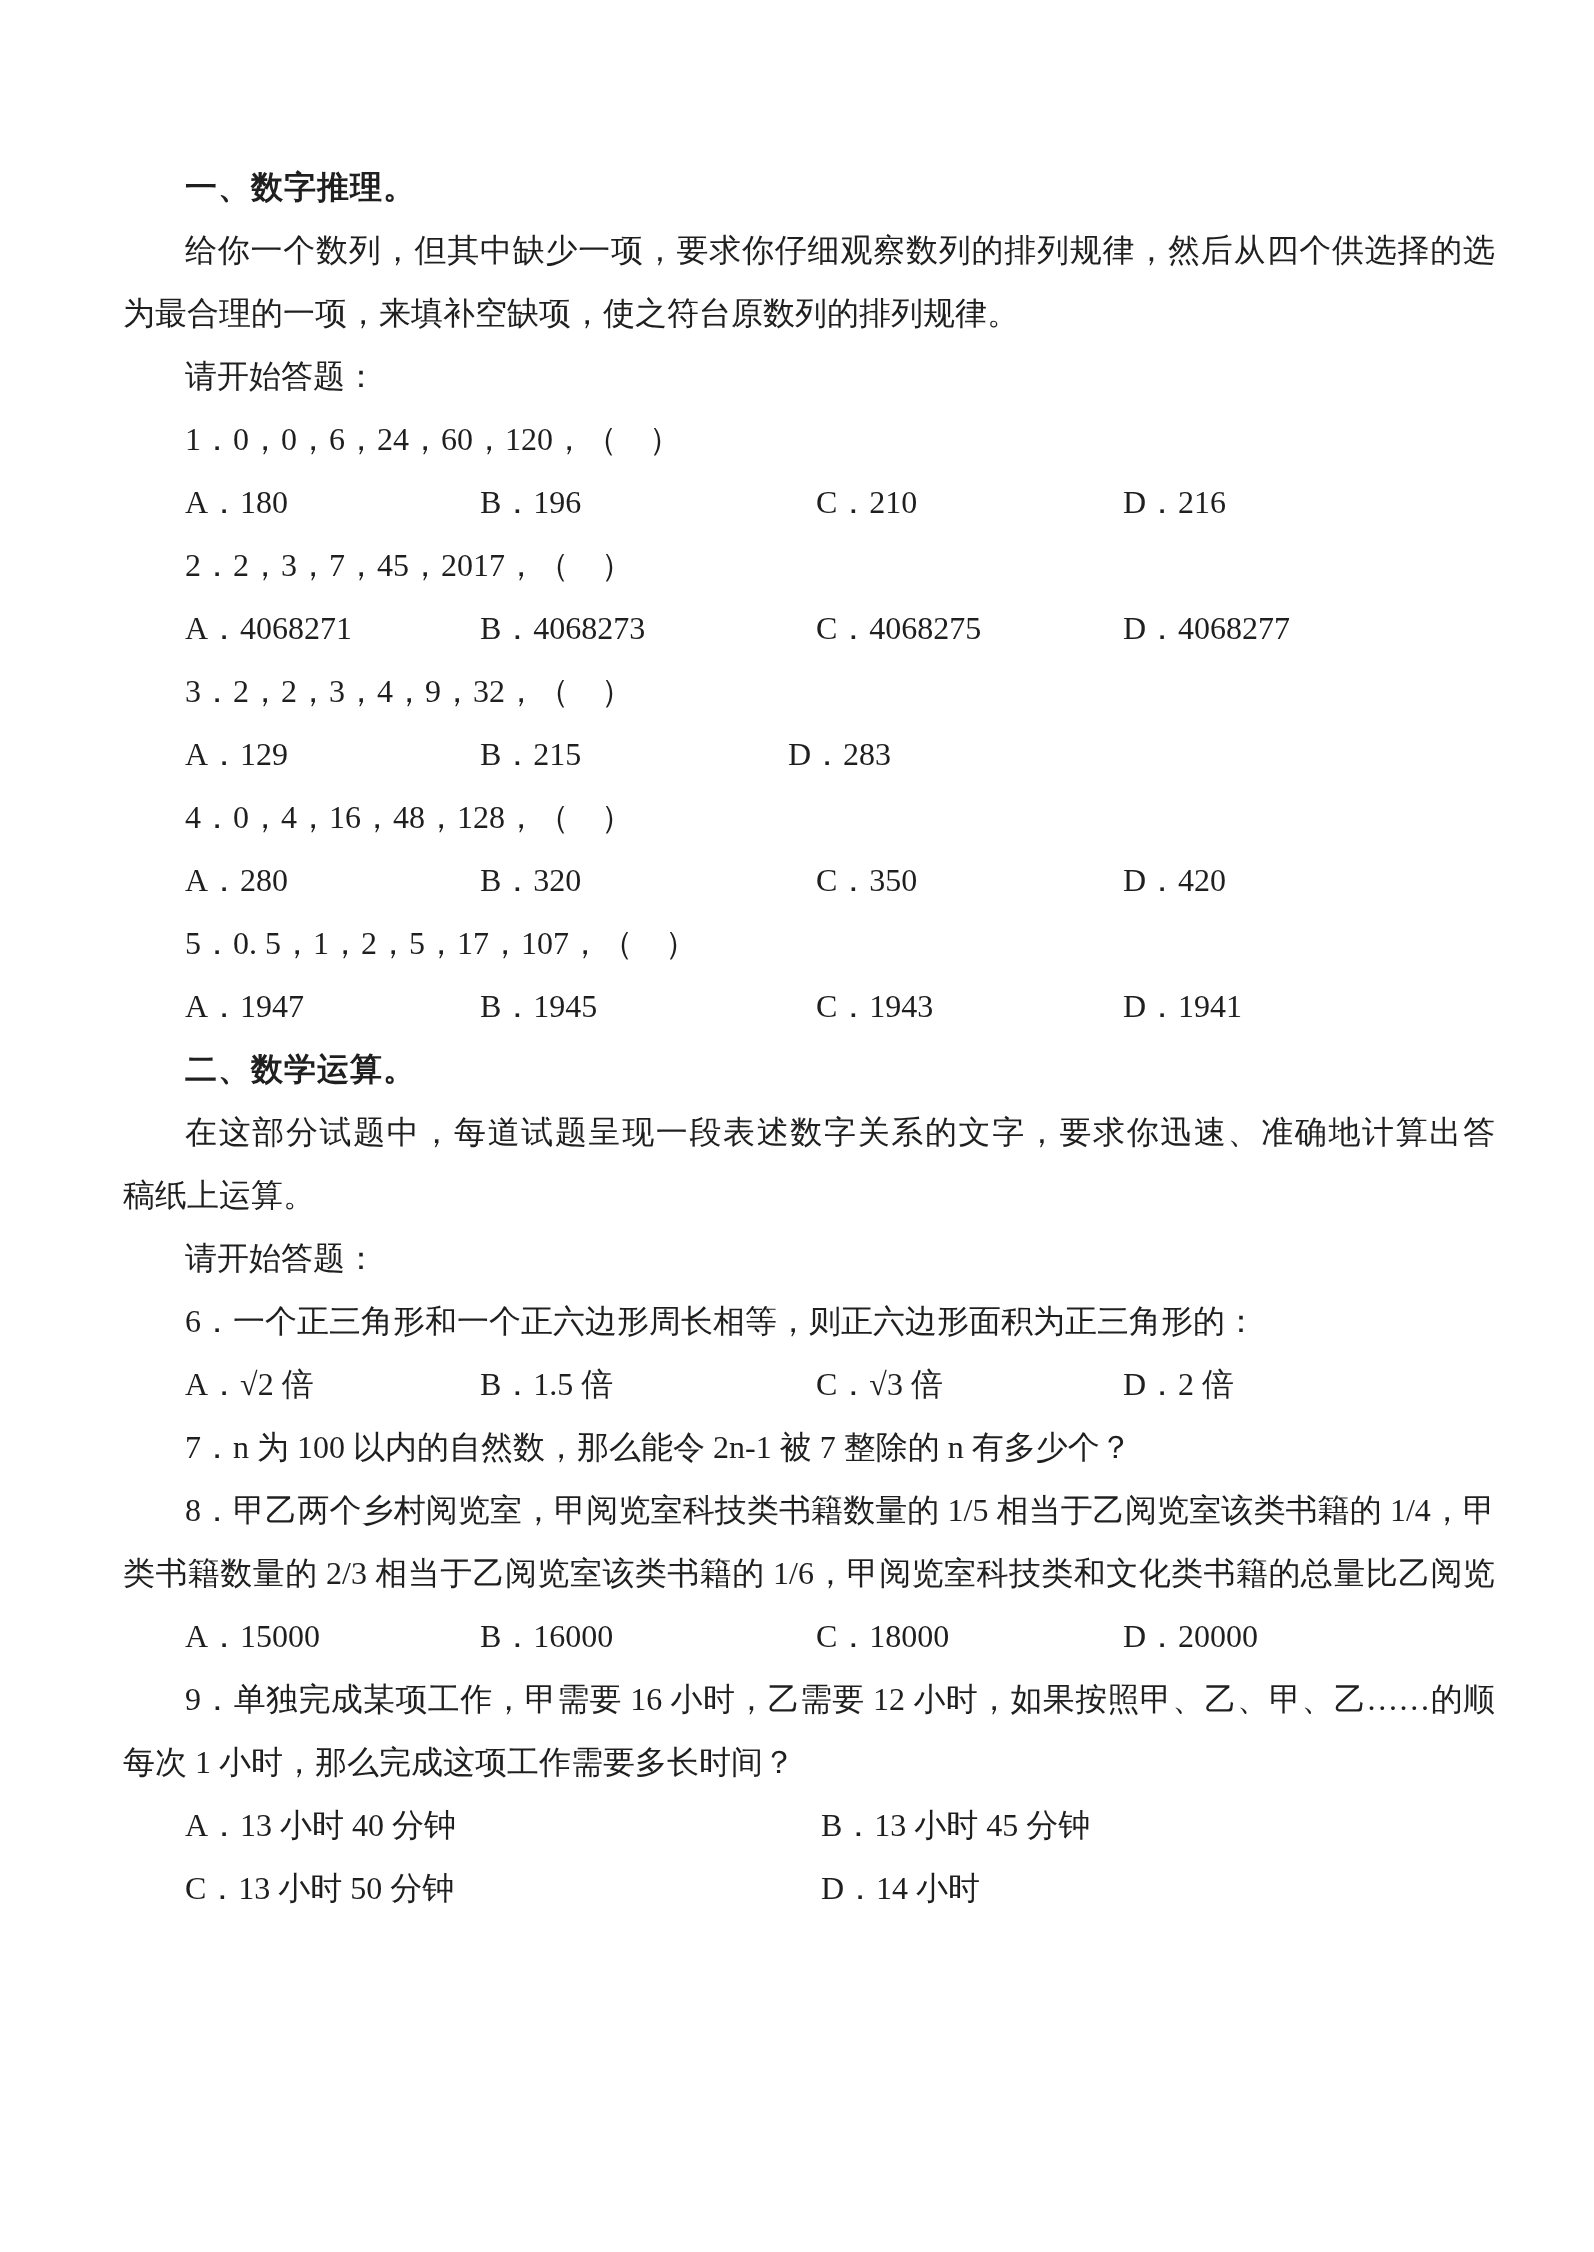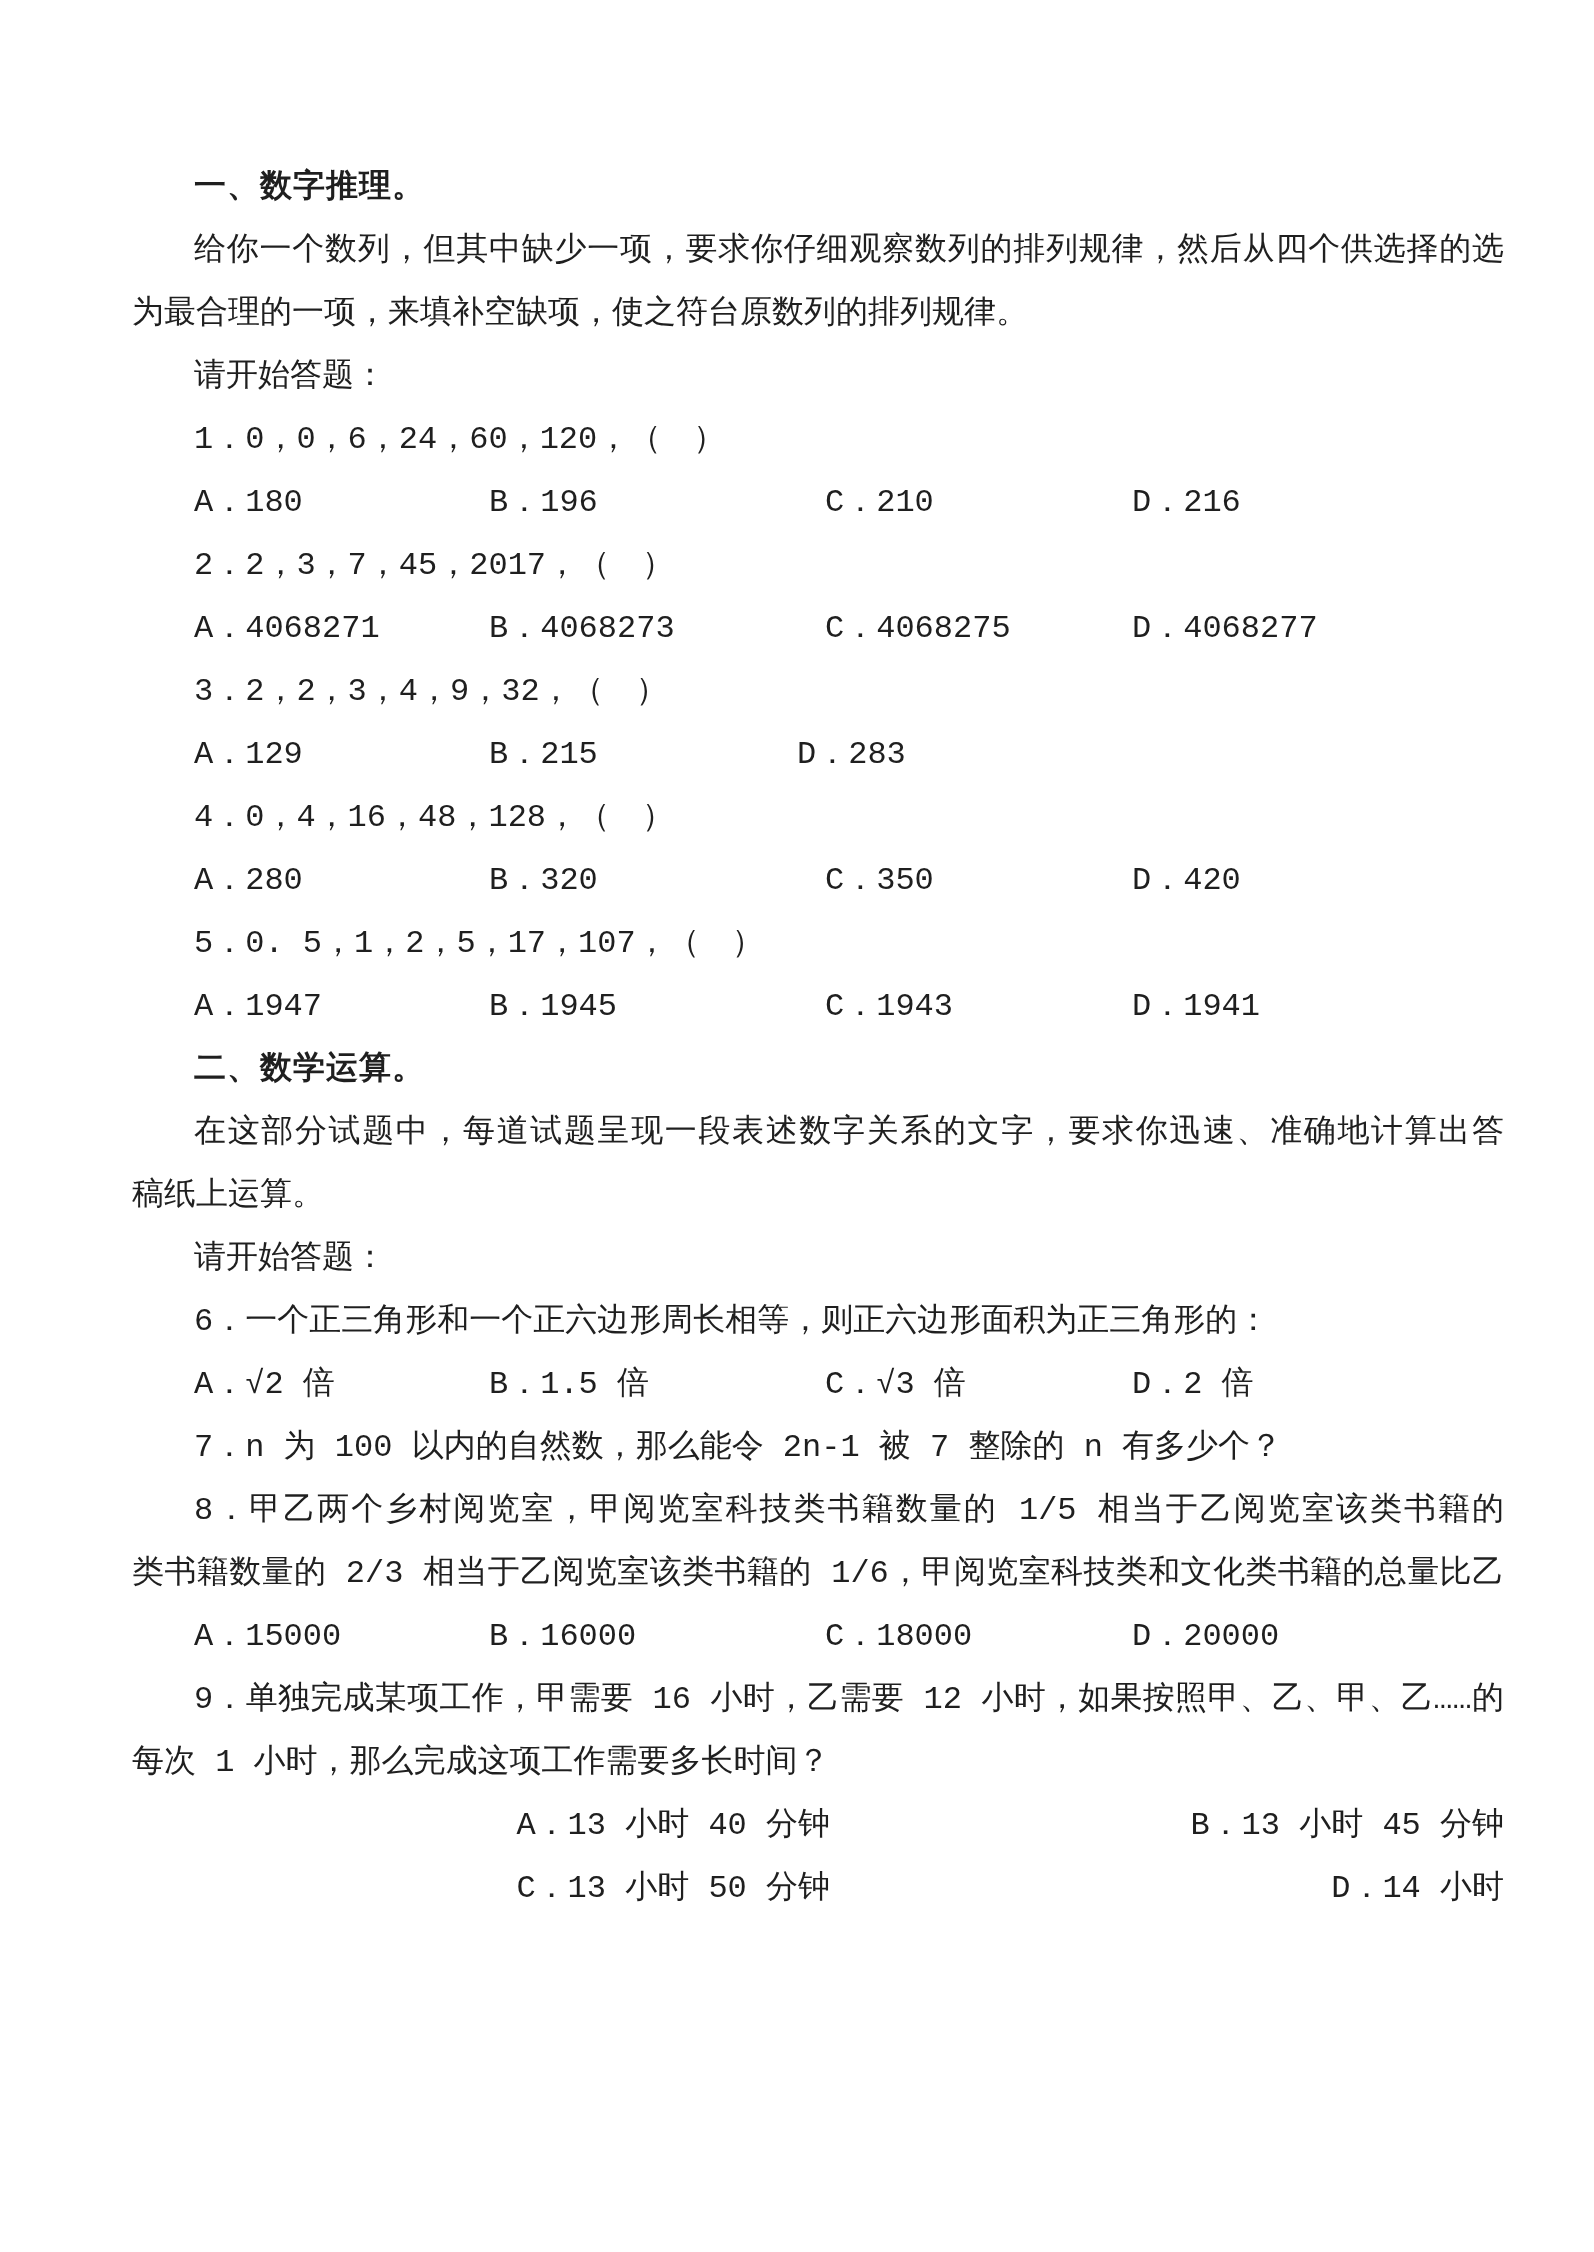--- a/index.html
+++ b/index.html
@@ -11,23 +11,22 @@
     width: 1594px;
     height: 2252px;
     position: relative;
     font-family: "Liberation Serif", "DejaVu Serif", serif;
     color: #1f1f1f;
     overflow: hidden;
   }
   .doc {
     position: absolute;
     top: 156px;
-    left: 132px;
+    left: 123px;
     width: 1372px; 
-    font-family: Liberation Mono, monospace;
   }
   .line {
     height: 63px;
     line-height: 63px;
     font-size: 32px;
     white-space: nowrap;
   }
   .just {
     white-space: normal;
     text-align: justify;
@@ -40,21 +39,20 @@
     padding-left: 62px;
     display: flex;
   }
   .opt-row .o1 { width: 295px; }
   .opt-row .o2 { width: 308px; }
   .opt-row .o3 { width: 307px; margin-left: 28px; }
   .opt-row .o4 { flex: 1; }
   .opt-row2 {
     padding-left: 62px;
     display: flex;
-    text-align: right;
   }
   .opt-row2 .oa { width: 636px; }
   .opt-row2 .ob { flex: 1; }
 </style>
 </head>
 <body>
 
 <div class="doc">
 
   <div class="line indent bold">一、数字推理。</div>

